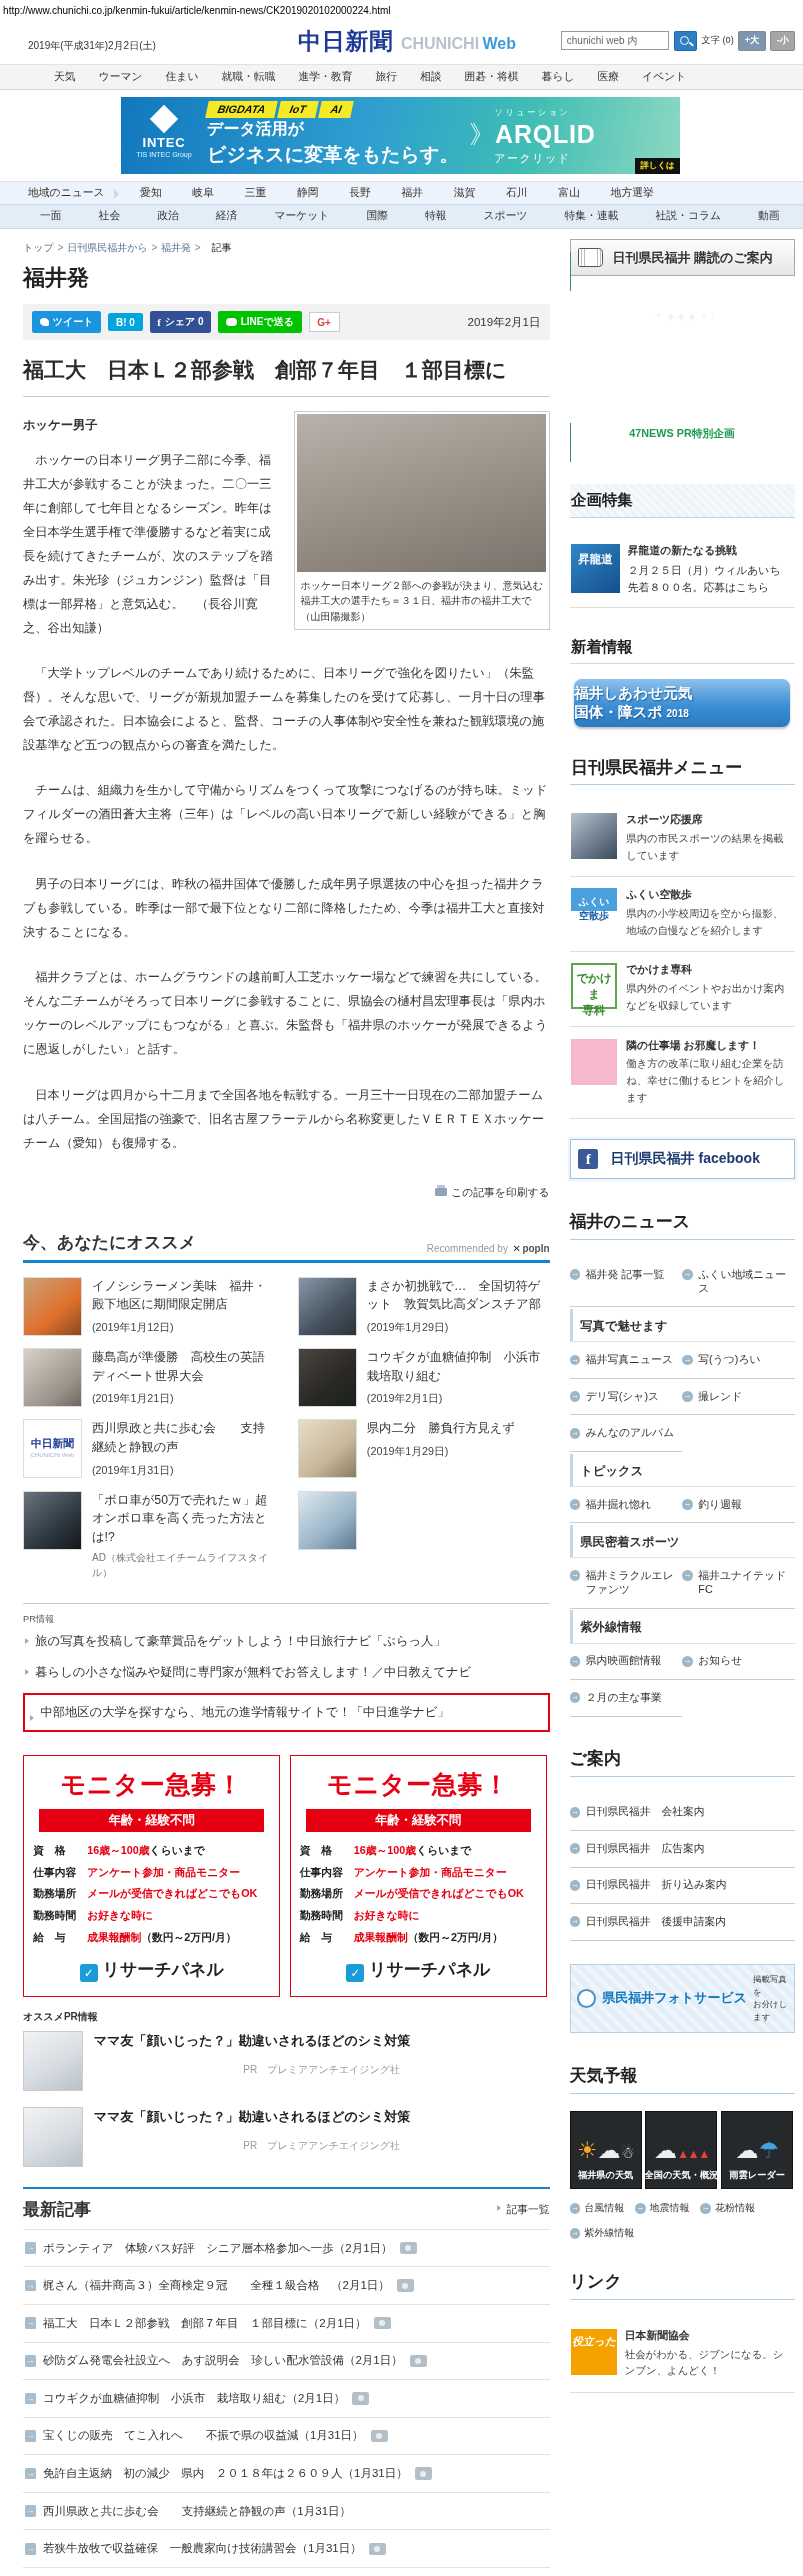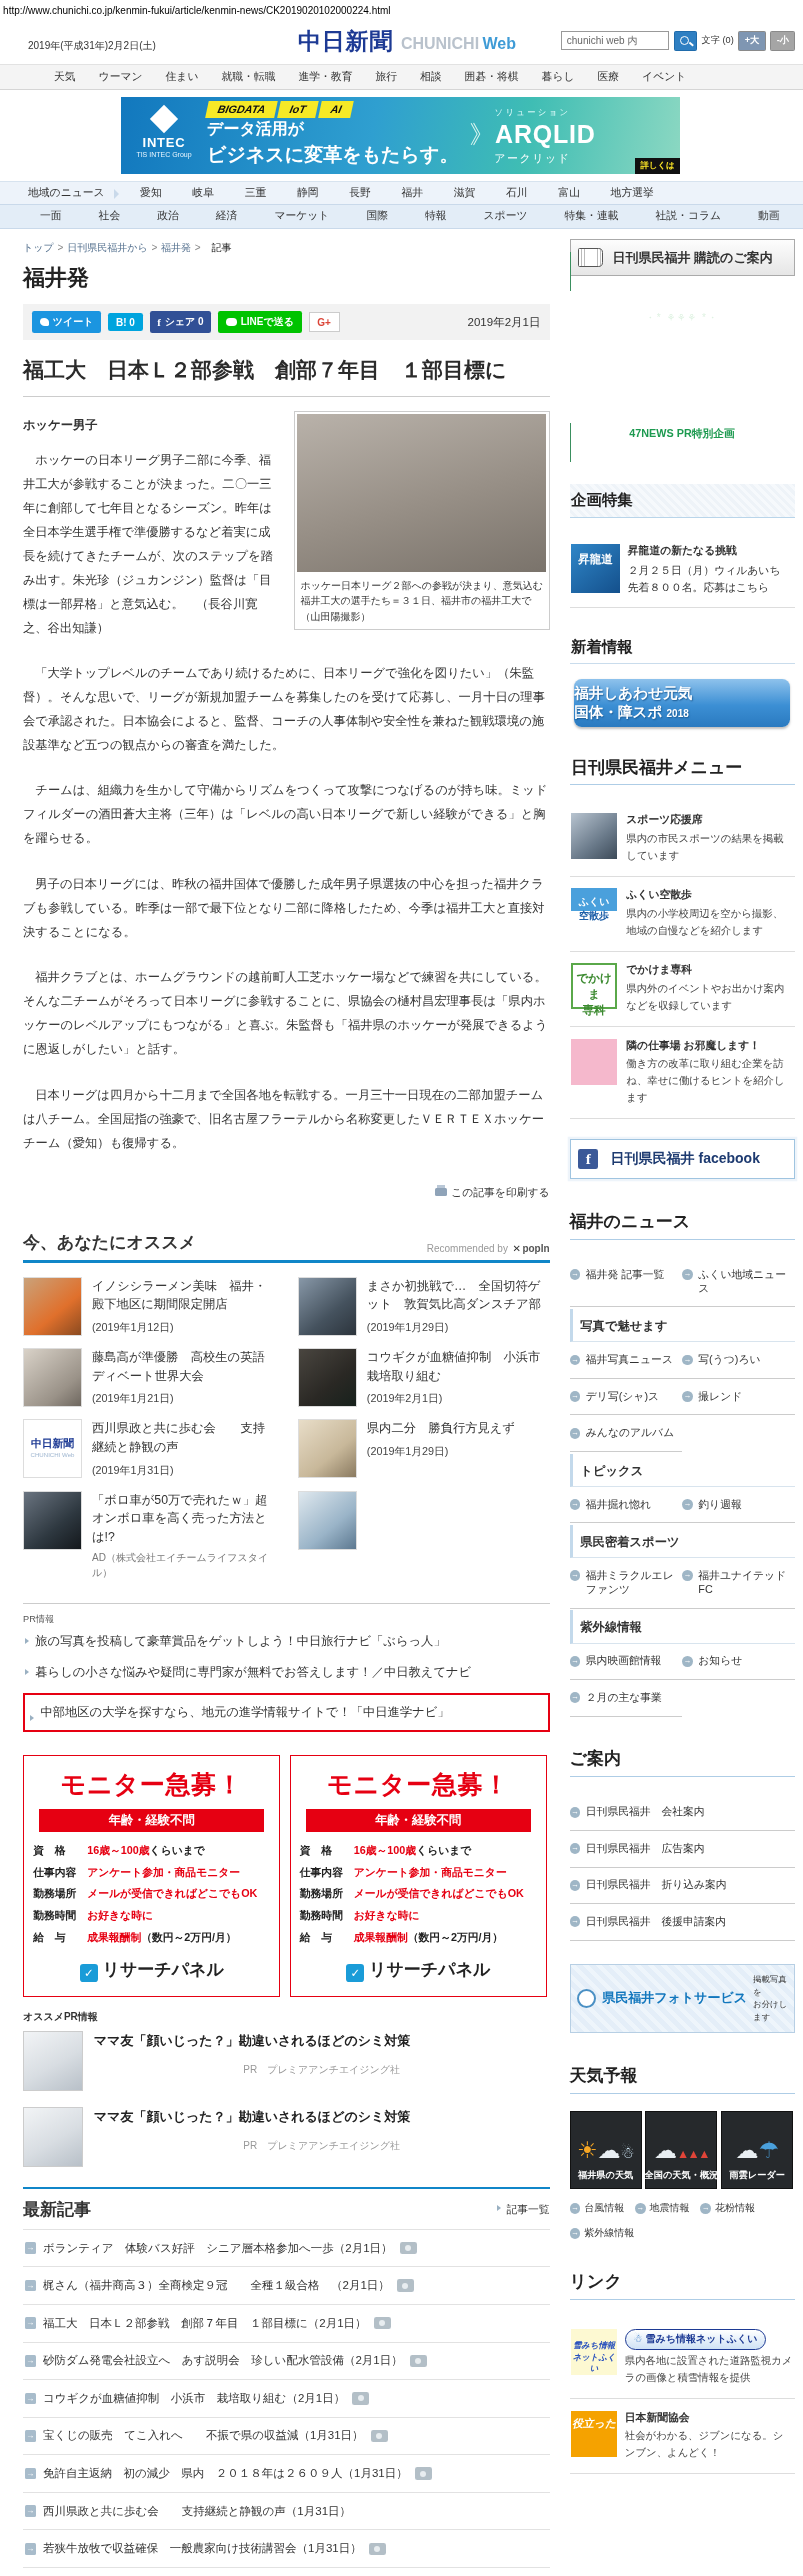--- a/index.html
+++ b/index.html
@@ -700,27 +700,20 @@
             <span>花粉情報</span>
           </a>
         <a>
             <span class="circle-arrow">→</span>
             <span>紫外線情報</span>
           </a>
       </div>
 
       <h3 class="sb-h1">リンク</h3>
       <a class="sb-link-item">
-        <span class="sbm-thumb lt0"><span>雪みち情報</span><br><span>ネットふくい</span></span>
-        <span>
-          <span class="snow-pill">雪みち情報ネットふくい</span>
-          <span class="sbm-desc" style="display:block;">県内各地に設置された道路監視カメラの画像と積雪情報を提供</span>
-        </span>
-      </a>
-      <a class="sb-link-item">
         <span class="sbm-thumb lt1">役立った</span>
         <span>
           <span class="sbm-name" style="display:block;">日本新聞協会</span>
           <span class="sbm-desc" style="display:block;">社会がわかる、ジブンになる。シンブン、よんどく！</span>
         </span>
       </a>
 
     </aside>
   </div>
 

